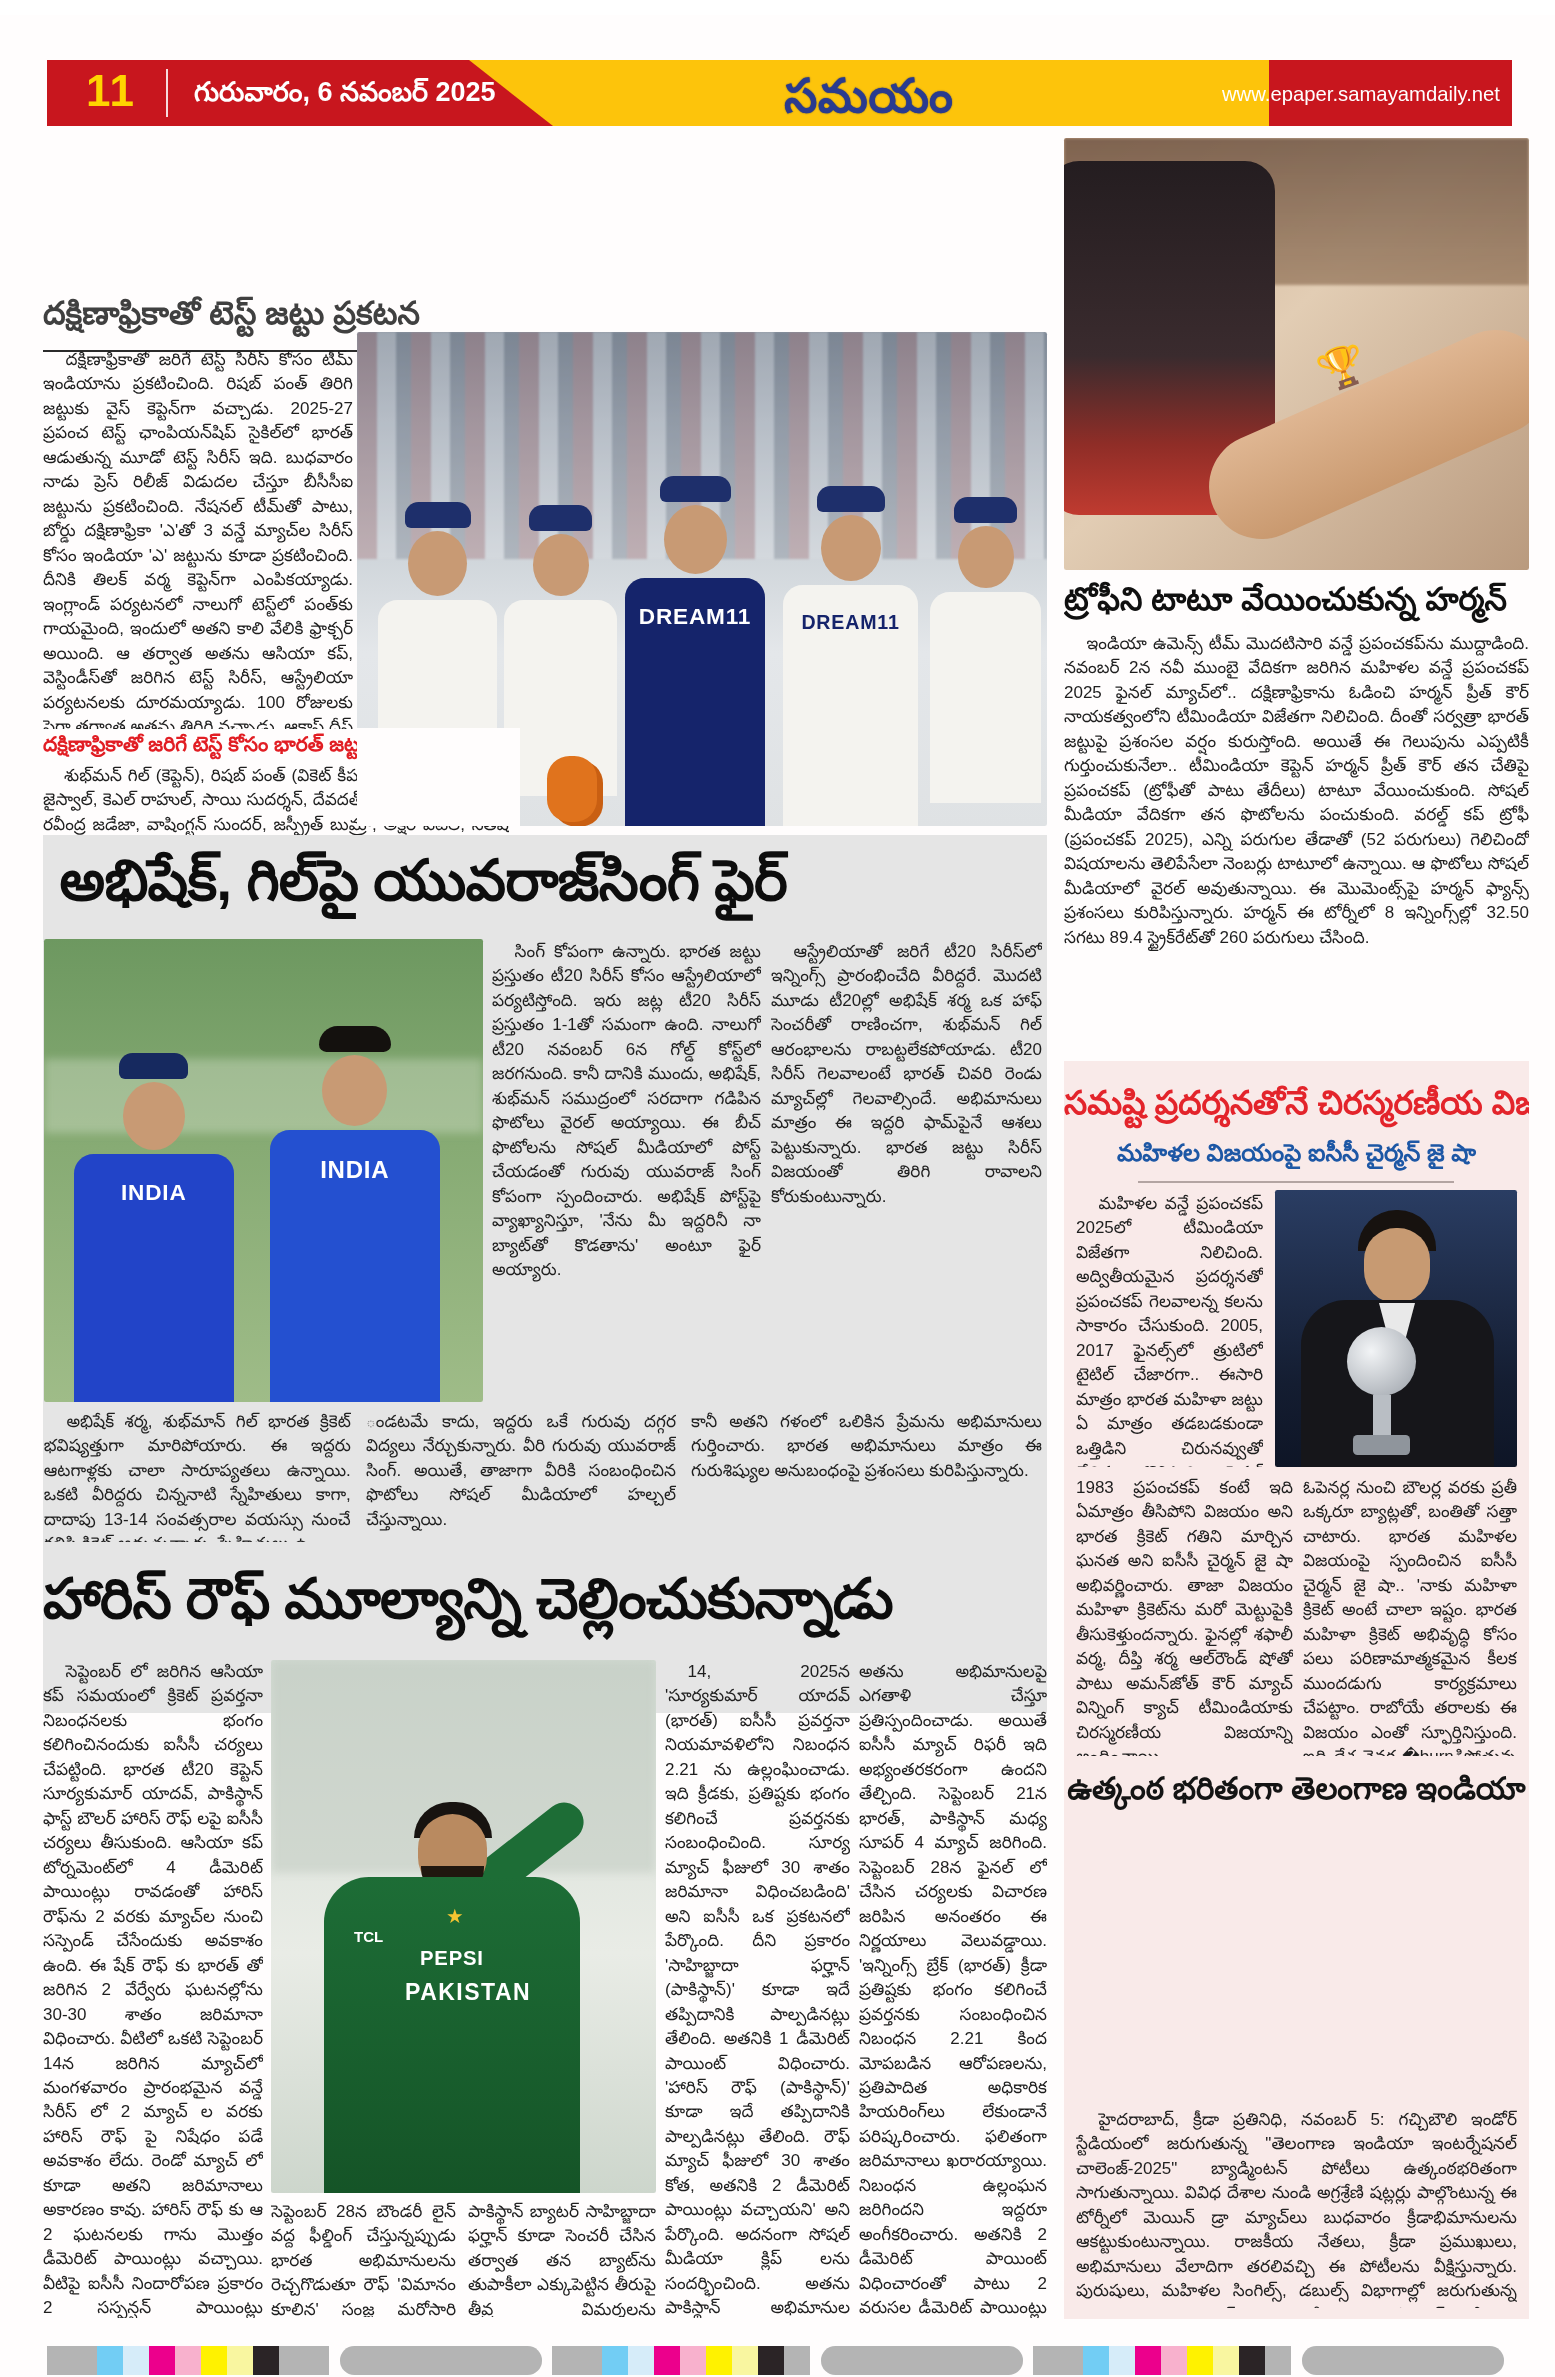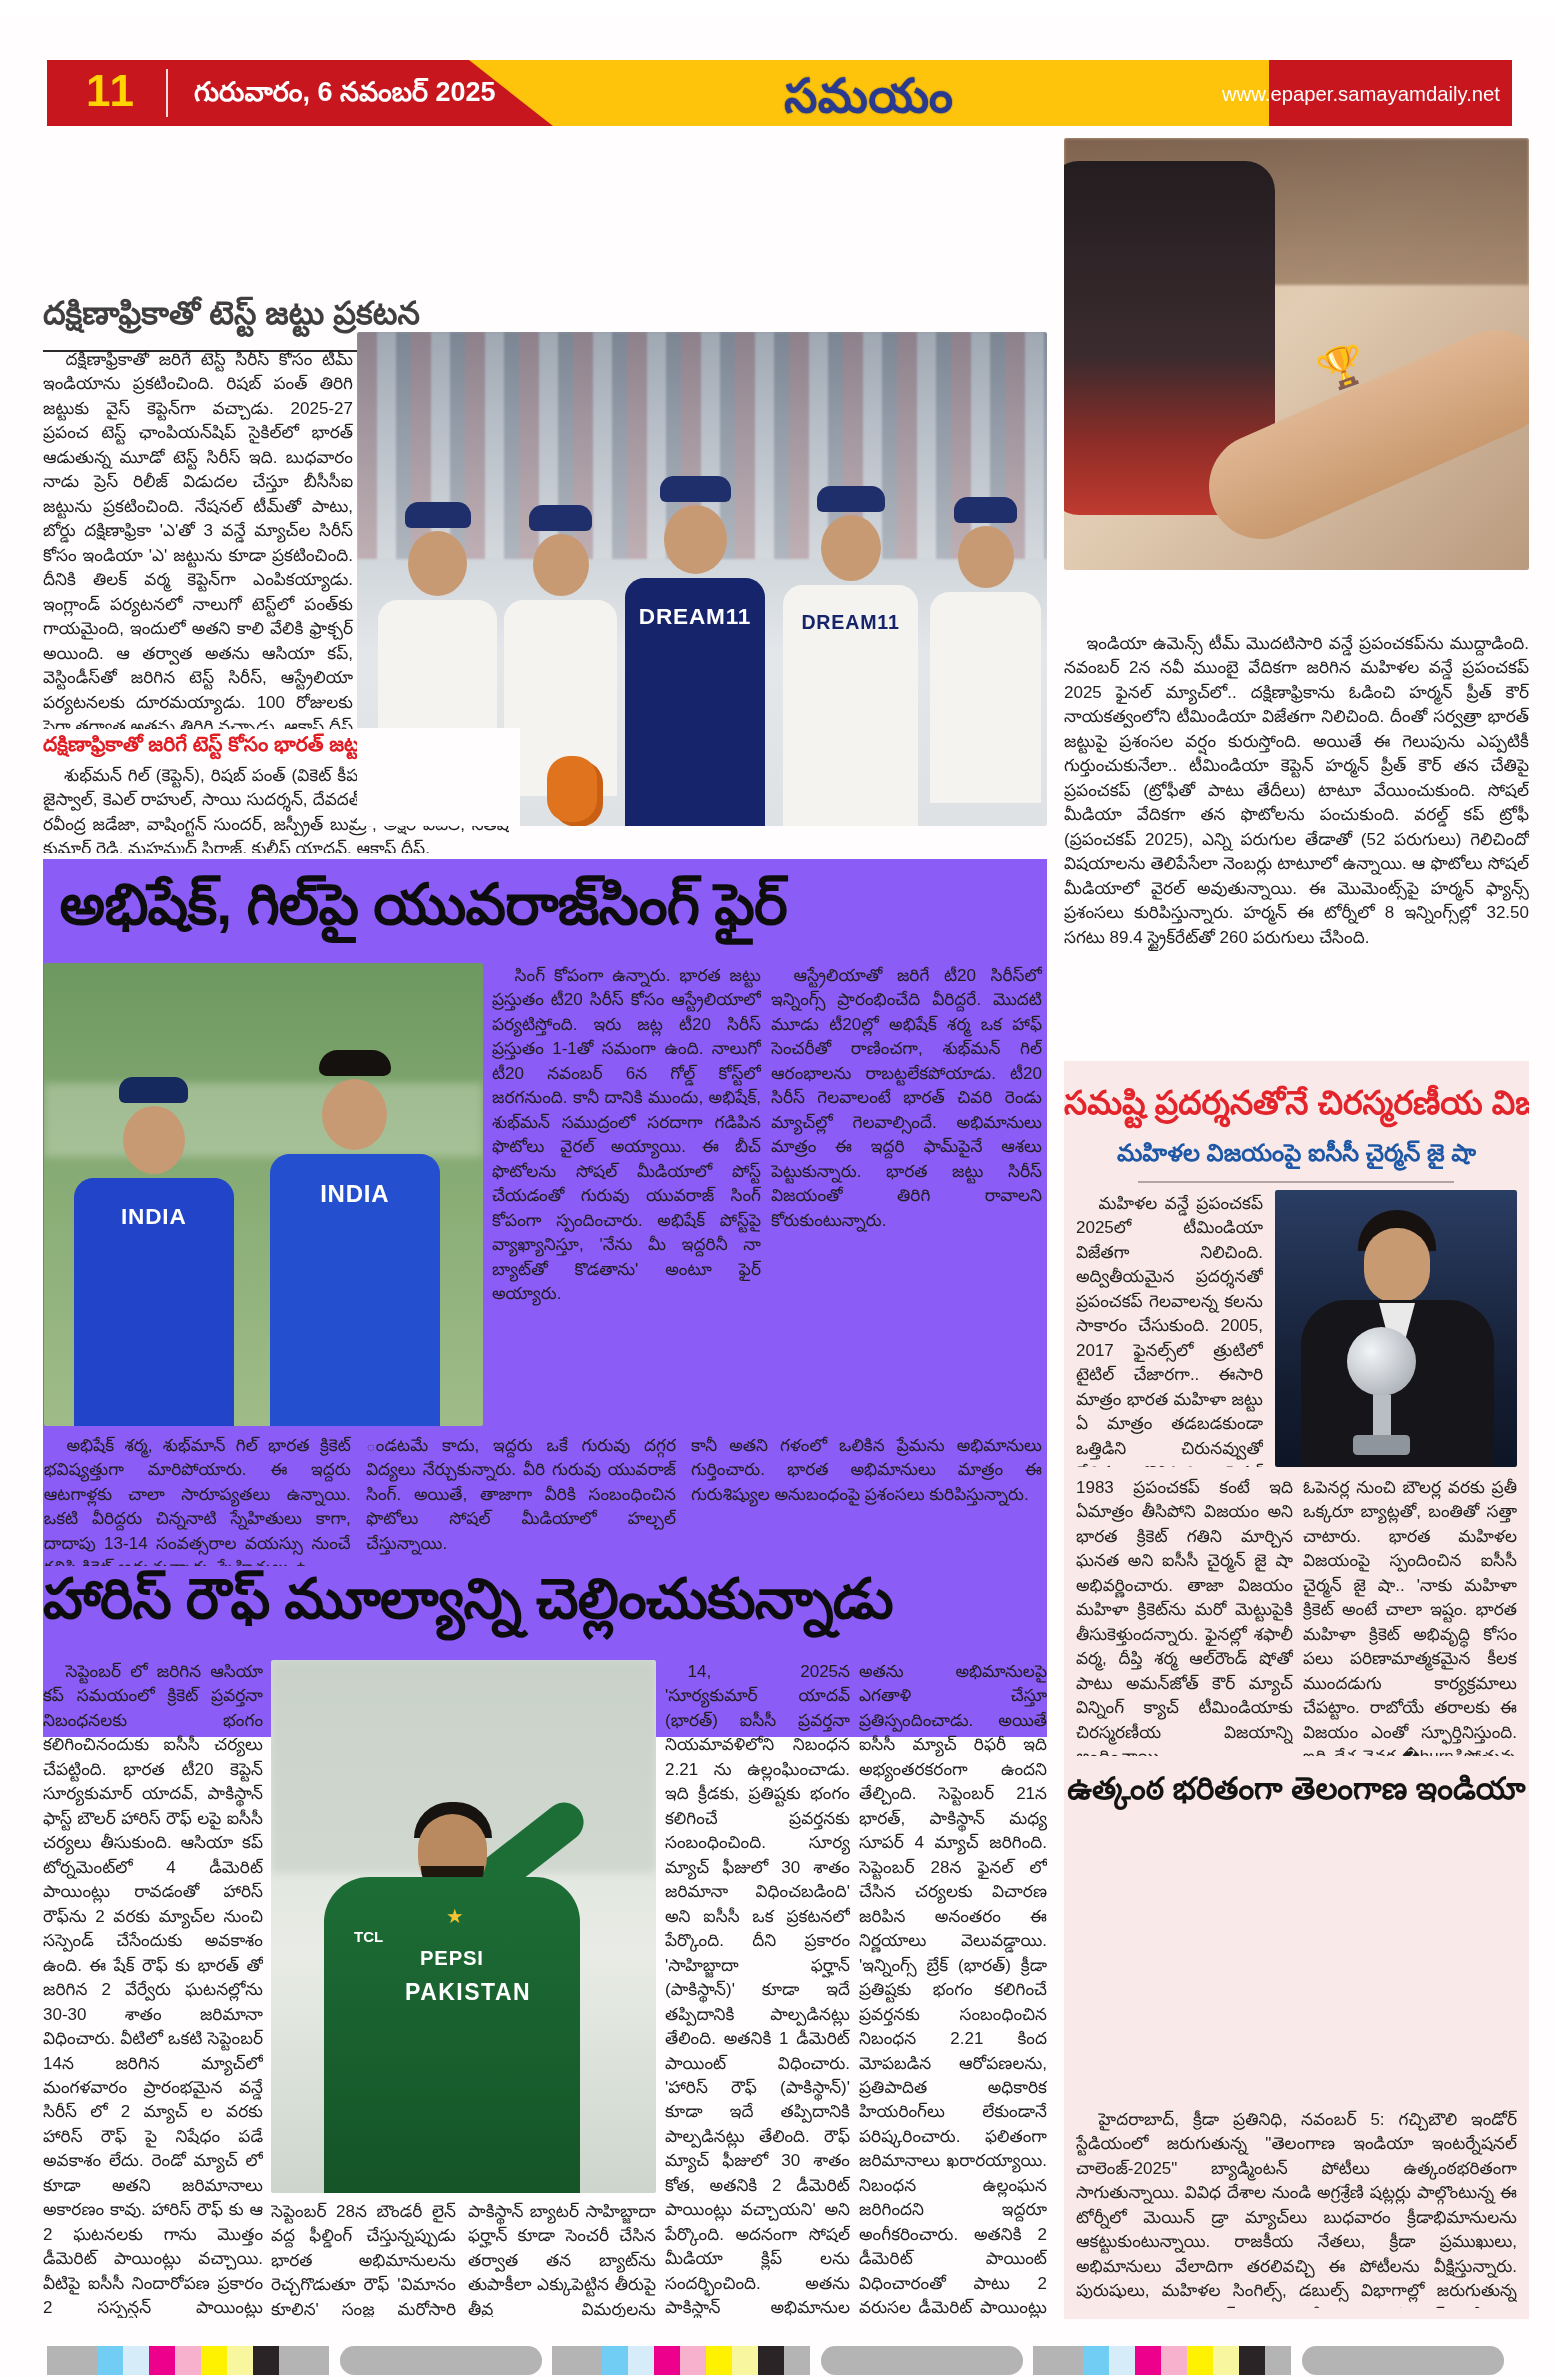--- a/index.html
+++ b/index.html
@@ -46,21 +46,21 @@
         background:linear-gradient(180deg,#6b5140,#9b7d62);filter:blur(1.5px);opacity:.8;}
   .tattoo-photo .artist{position:absolute;left:-15px;top:22.6px;width:226px;height:354px;border-radius:30px;
         background:linear-gradient(180deg,#241d20 0%,#3a2b2e 55%,#8f2d27 80%,#c03b30 100%);}
   .tattoo-photo .arm{position:absolute;right:-30px;bottom:83px;width:361px;height:105px;border-radius:53px;
         background:linear-gradient(180deg,#dfb692,#c9996f);transform:rotate(-24deg);}
   .tattoo-photo .ink{position:absolute;right:158px;bottom:181px;width:53px;height:45px;color:#2a2320;font-size:39px;transform:rotate(-20deg);}
   .tattoo-headline{position:absolute;left:1064px;top:566px;width:465px;font-size:32px;font-weight:800;color:#101010;
         white-space:nowrap;overflow:hidden;}
   .tattoo-body{left:1064px;top:617px;width:465px;height:418px;}
   
-  .green-box{position:absolute;left:43px;top:844px;width:1004px;height:878px;background:#8b5cf6;}
+  .green-box{position:absolute;left:43px;top:820px;width:1004px;height:878px;background:#e5e5e5;}
   .gb-headline{position:absolute;left:16.6px;top:12px;width:971px;font-size:57px;font-weight:800;color:#0d0d0d;
         white-space:nowrap;overflow:hidden;letter-spacing:-0.8px;}
   .india-photo{left:0.8px;top:104px;width:439px;height:463px;
         background:linear-gradient(180deg,#6d9860 0%,#87ab74 45%,#9fbc88 100%);text-align:right;}
   .india-photo .blurband{position:absolute;left:0;top:26%;width:100%;height:16%;background:rgba(230,236,220,.35);filter:blur(4.5px);}
   .gb-col{font-size:17px;}
   
   .pink-box{position:absolute;left:1064px;top:1046px;width:465px;height:1258px;background:#f9eae9;}
   .js-headline{position:absolute;left:0;right:0;top:22.6px;text-align:center;font-size:33px;font-weight:800;color:#e3242b;
         white-space:nowrap;overflow:hidden;}
@@ -171,20 +171,21 @@
     <div class="gloves" style="left:190px;"></div>
     <div class="photo-notch"></div>
   </div>
 
   <div class="photo tattoo-photo">
     <div class="room"></div>
     <div class="artist"></div>
     <div class="arm"></div>
     <div class="ink">🏆</div>
   </div>
+  <div class="tattoo-headline">ట్రోఫీని టాటూ వేయించుకున్న హర్మన్</div>
   <div class="col tattoo-body">ఇండియా ఉమెన్స్ టీమ్ మొదటిసారి వన్డే ప్రపంచకప్‌ను ముద్దాడింది. నవంబర్ 2న నవీ ముంబై వేదికగా జరిగిన మహిళల వన్డే ప్రపంచకప్ 2025 ఫైనల్ మ్యాచ్‌లో.. దక్షిణాఫ్రికాను ఓడించి హర్మన్ ప్రీత్ కౌర్ నాయకత్వంలోని టీమిండియా విజేతగా నిలిచింది. దీంతో సర్వత్రా భారత్ జట్టుపై ప్రశంసల వర్షం కురుస్తోంది. అయితే ఈ గెలుపును ఎప్పటికీ గుర్తుంచుకునేలా.. టీమిండియా కెప్టెన్ హర్మన్ ప్రీత్ కౌర్ తన చేతిపై ప్రపంచకప్ (ట్రోఫీతో పాటు తేదీలు) టాటూ వేయించుకుంది. సోషల్ మీడియా వేదికగా తన ఫొటోలను పంచుకుంది. వరల్డ్ కప్ ట్రోఫీ (ప్రపంచకప్ 2025), ఎన్ని పరుగుల తేడాతో (52 పరుగులు) గెలిచిందో విషయాలను తెలిపేసేలా నెంబర్లు టాటూలో ఉన్నాయి. ఆ ఫొటోలు సోషల్ మీడియాలో వైరల్ అవుతున్నాయి. ఈ మొమెంట్స్‌పై హర్మన్ ఫ్యాన్స్ ప్రశంసలు కురిపిస్తున్నారు. హర్మన్ ఈ టోర్నీలో 8 ఇన్నింగ్స్‌ల్లో 32.50 సగటు 89.4 స్ట్రైక్‌రేట్‌తో 260 పరుగులు చేసింది.</div>
 
   <div class="green-box">
     <div class="gb-headline">అభిషేక్, గిల్‌పై యువరాజ్‌సింగ్ ఫైర్</div>
     <div class="photo india-photo">
       <div class="blurband"></div>
       <div class="fig" style="left:30px;">
         <div class="cap" style="width:69px;background:#16295f;"></div>
           <div class="face" style="width:62px;height:68px;"></div>
         <div class="torso navy" style="width:160px;height:248px;background:#2244c8;">

